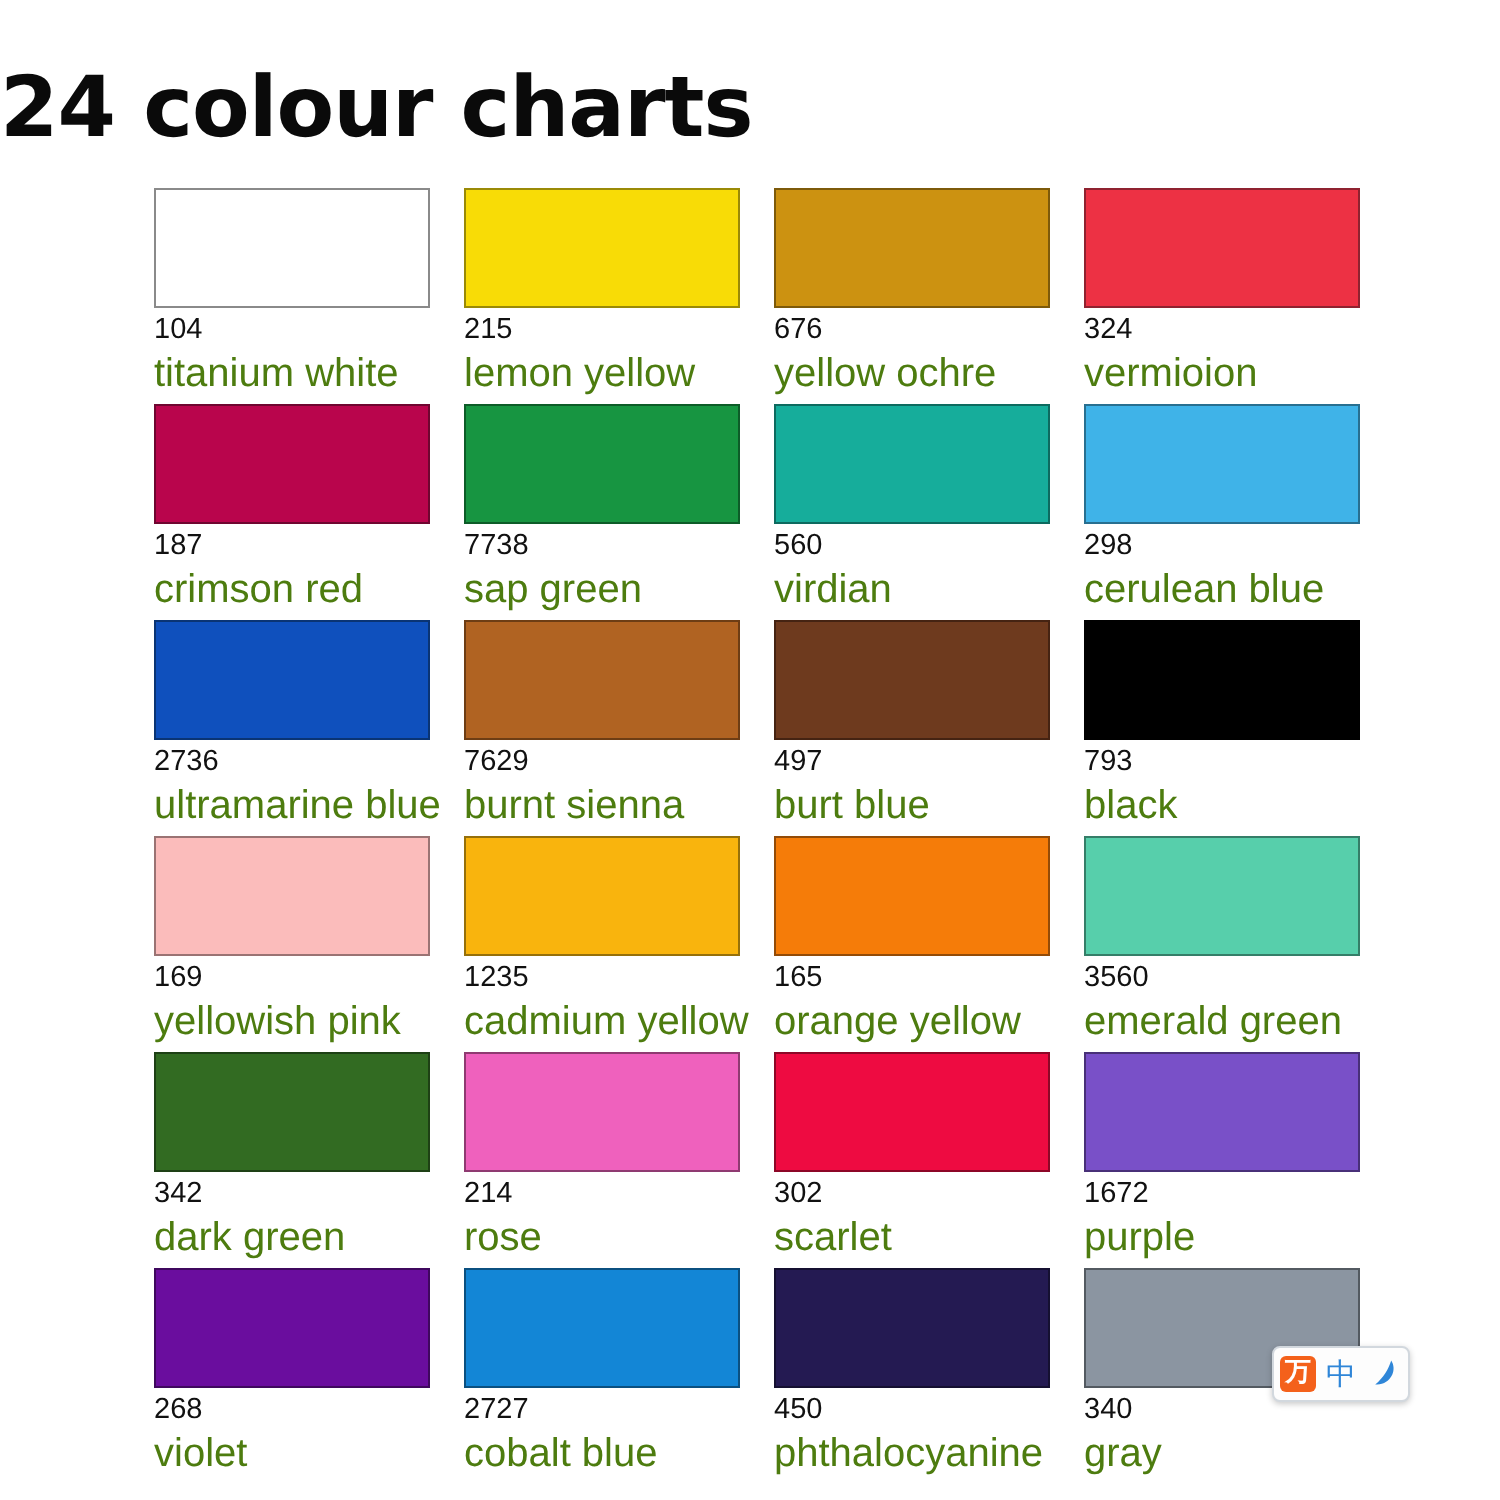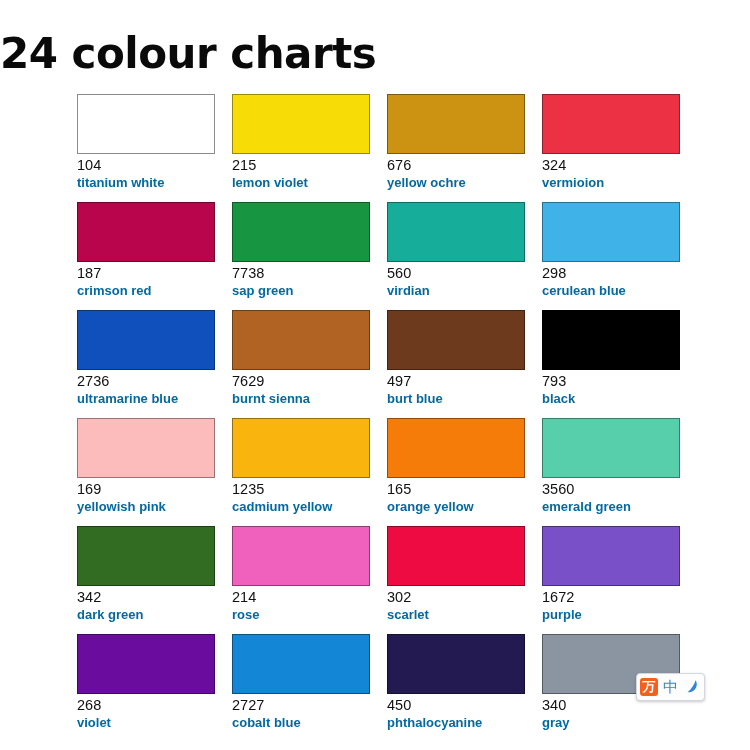--- a/index.html
+++ b/index.html
@@ -62,24 +62,23 @@
 
   .swatch-code {
     display: block;
     font-size: 14.5px;
     color: #111111;
     white-space: nowrap;
   }
 
   .swatch-name {
     display: block;
-    font-size: 13px;
-    color: #0369a1;
+    font-size: 20px;
+    color: #4d7c0f;
     white-space: nowrap;
-    font-weight: bold;
   }
 
   
   #ime-toolbar {
     position: absolute;
     left: 636px;
     top: 673px;
     height: 26px;
     display: flex;
     align-items: center;
@@ -125,21 +124,21 @@
       <div class="swatch-chip" style="background: rgb(255, 255, 255); border-color: rgb(138, 138, 138);"></div>
       <div class="swatch-label">
         <span class="swatch-code">104</span>
         <span class="swatch-name">titanium white</span>
       </div>
     </div>
     <div class="swatch-cell">
       <div class="swatch-chip" style="background: rgb(248, 220, 6); border-color: rgb(154, 138, 6);"></div>
       <div class="swatch-label">
         <span class="swatch-code">215</span>
-        <span class="swatch-name">lemon violet</span>
+        <span class="swatch-name">lemon yellow</span>
       </div>
     </div>
     <div class="swatch-cell">
       <div class="swatch-chip" style="background: rgb(204, 146, 17); border-color: rgb(125, 90, 10);"></div>
       <div class="swatch-label">
         <span class="swatch-code">676</span>
         <span class="swatch-name">yellow ochre</span>
       </div>
     </div>
     <div class="swatch-cell">

